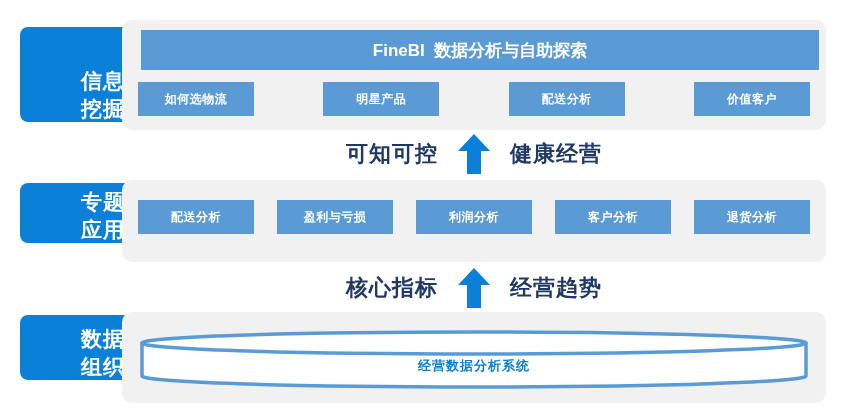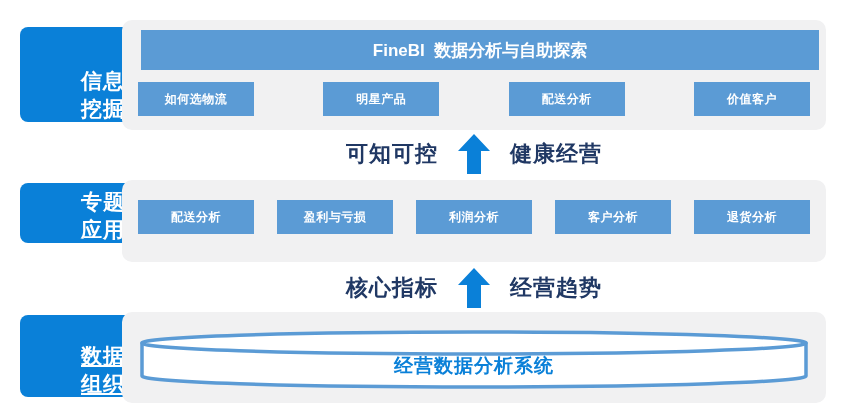--- a/index.html
+++ b/index.html
@@ -52,21 +52,21 @@
     display:flex; align-items:center; justify-content:center; gap:20px;
     color:var(--navy-text); font-weight:bold; font-size:22px;
     letter-spacing:1px;
   }
   .up-arrow { width:32px; height:40px; color:var(--bright-blue); flex:0 0 auto; }
   .cyl-wrap { position:absolute; left:18px; right:18px; top:16px; height:64px; }
   .cyl-wrap svg { position:absolute; inset:0; }
   .cyl-text {
     position:absolute; inset:0; padding-top:12px;
     display:flex; align-items:center; justify-content:center;
-    color:var(--bright-blue); font-weight:bold; font-size:19px;
+    color:var(--bright-blue); font-weight:bold; font-size:13px;
     letter-spacing:1px;
   }
 </style>
 </head>
 <body>
 
 <div class="side-label" style="top:27px; height:95px;">
   <span>信息</span>
   <span>挖掘</span>
 </div>
@@ -107,21 +107,21 @@
 <div class="arrow-row" style="top:268px;">
   <span>核心指标</span>
   <span class="up-arrow">
     <svg width="32" height="40" viewBox="0 0 32 40">
         <path d="M16 0 L32 17 H23 V40 H9 V17 H0 Z" fill="currentColor"></path>
       </svg>
   </span>
   <span>经营趋势</span>
 </div>
 
-<div class="side-label" style="top:315px; height:82px;text-decoration:underline;">
+<div class="side-label" style="top:315px; height:65px;">
   <span>数据</span>
   <span>组织</span>
 </div>
 <div class="panel" style="top:312px; height:91px;">
   <div class="cyl-wrap">
     <svg viewBox="0 0 668 64" preserveAspectRatio="none">
       <path d="M2 15 L2 48 A332 11 0 0 0 666 48 L666 15 Z" fill="#ffffff" stroke="#5b9bd5" stroke-width="3.5" stroke-linejoin="round"></path>
       <ellipse cx="334" cy="15" rx="332" ry="11" fill="#ffffff" stroke="#5b9bd5" stroke-width="3.5"></ellipse>
     </svg>
     <div class="cyl-text">经营数据分析系统</div>

